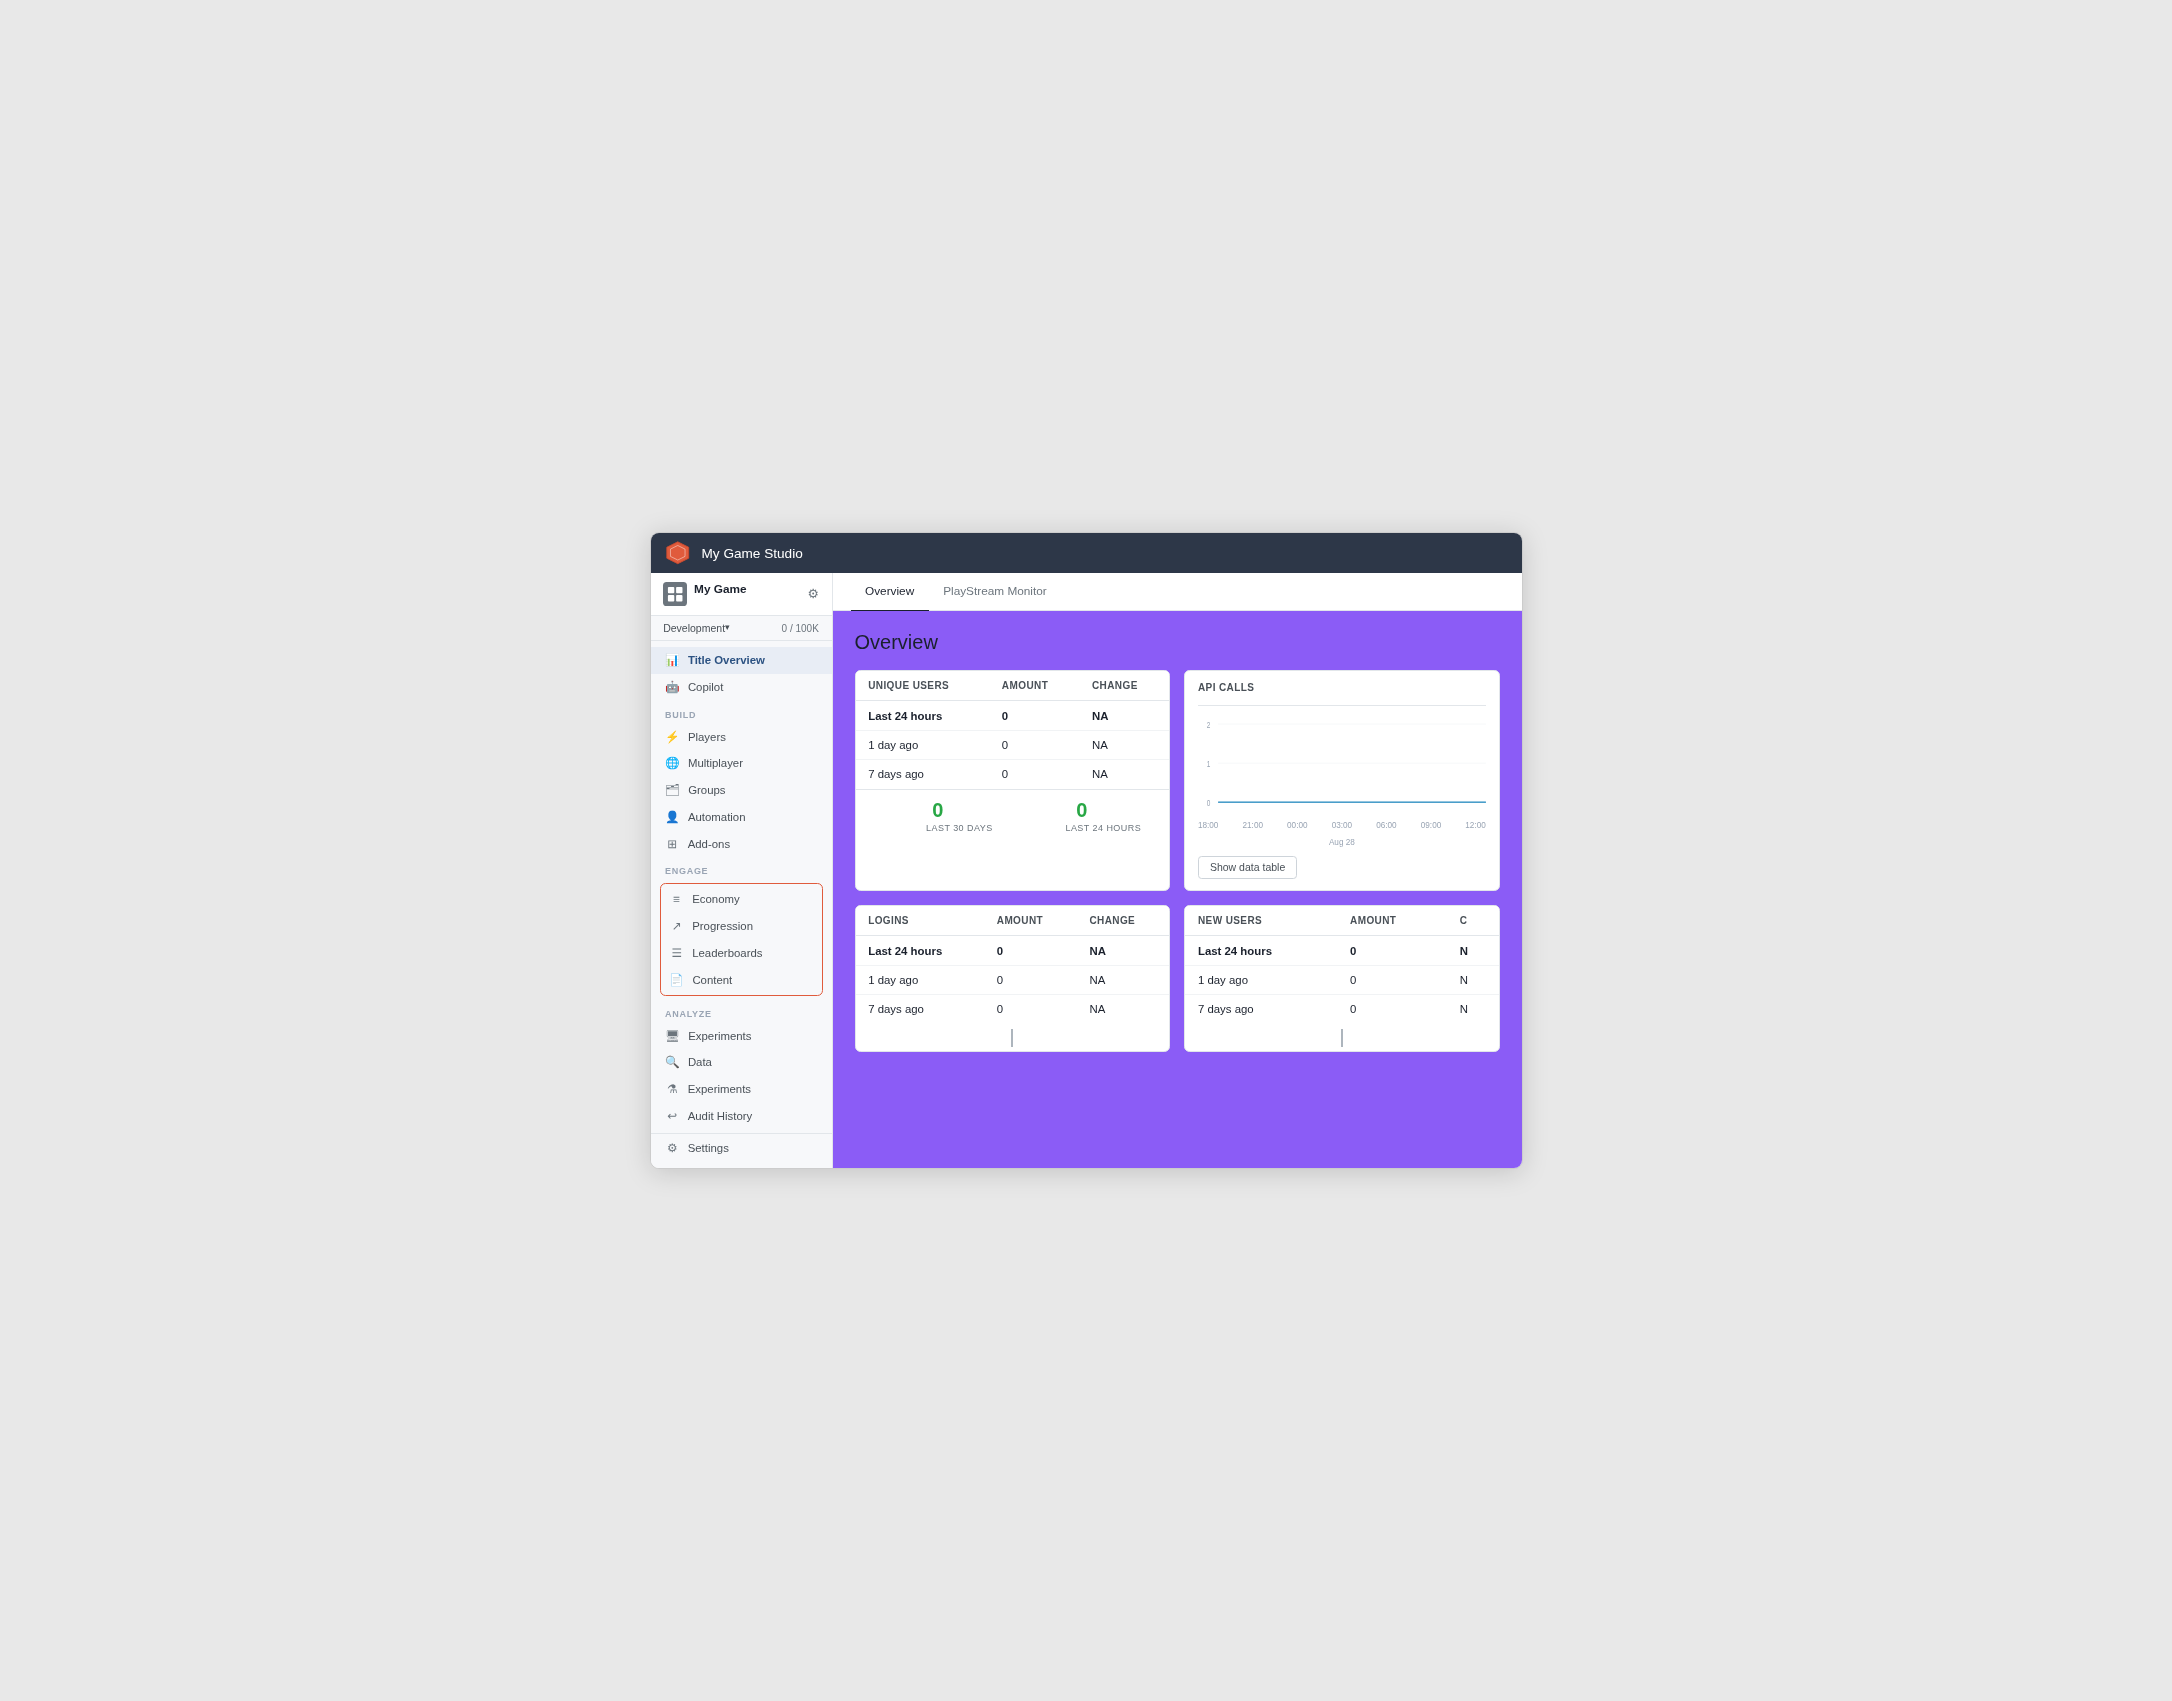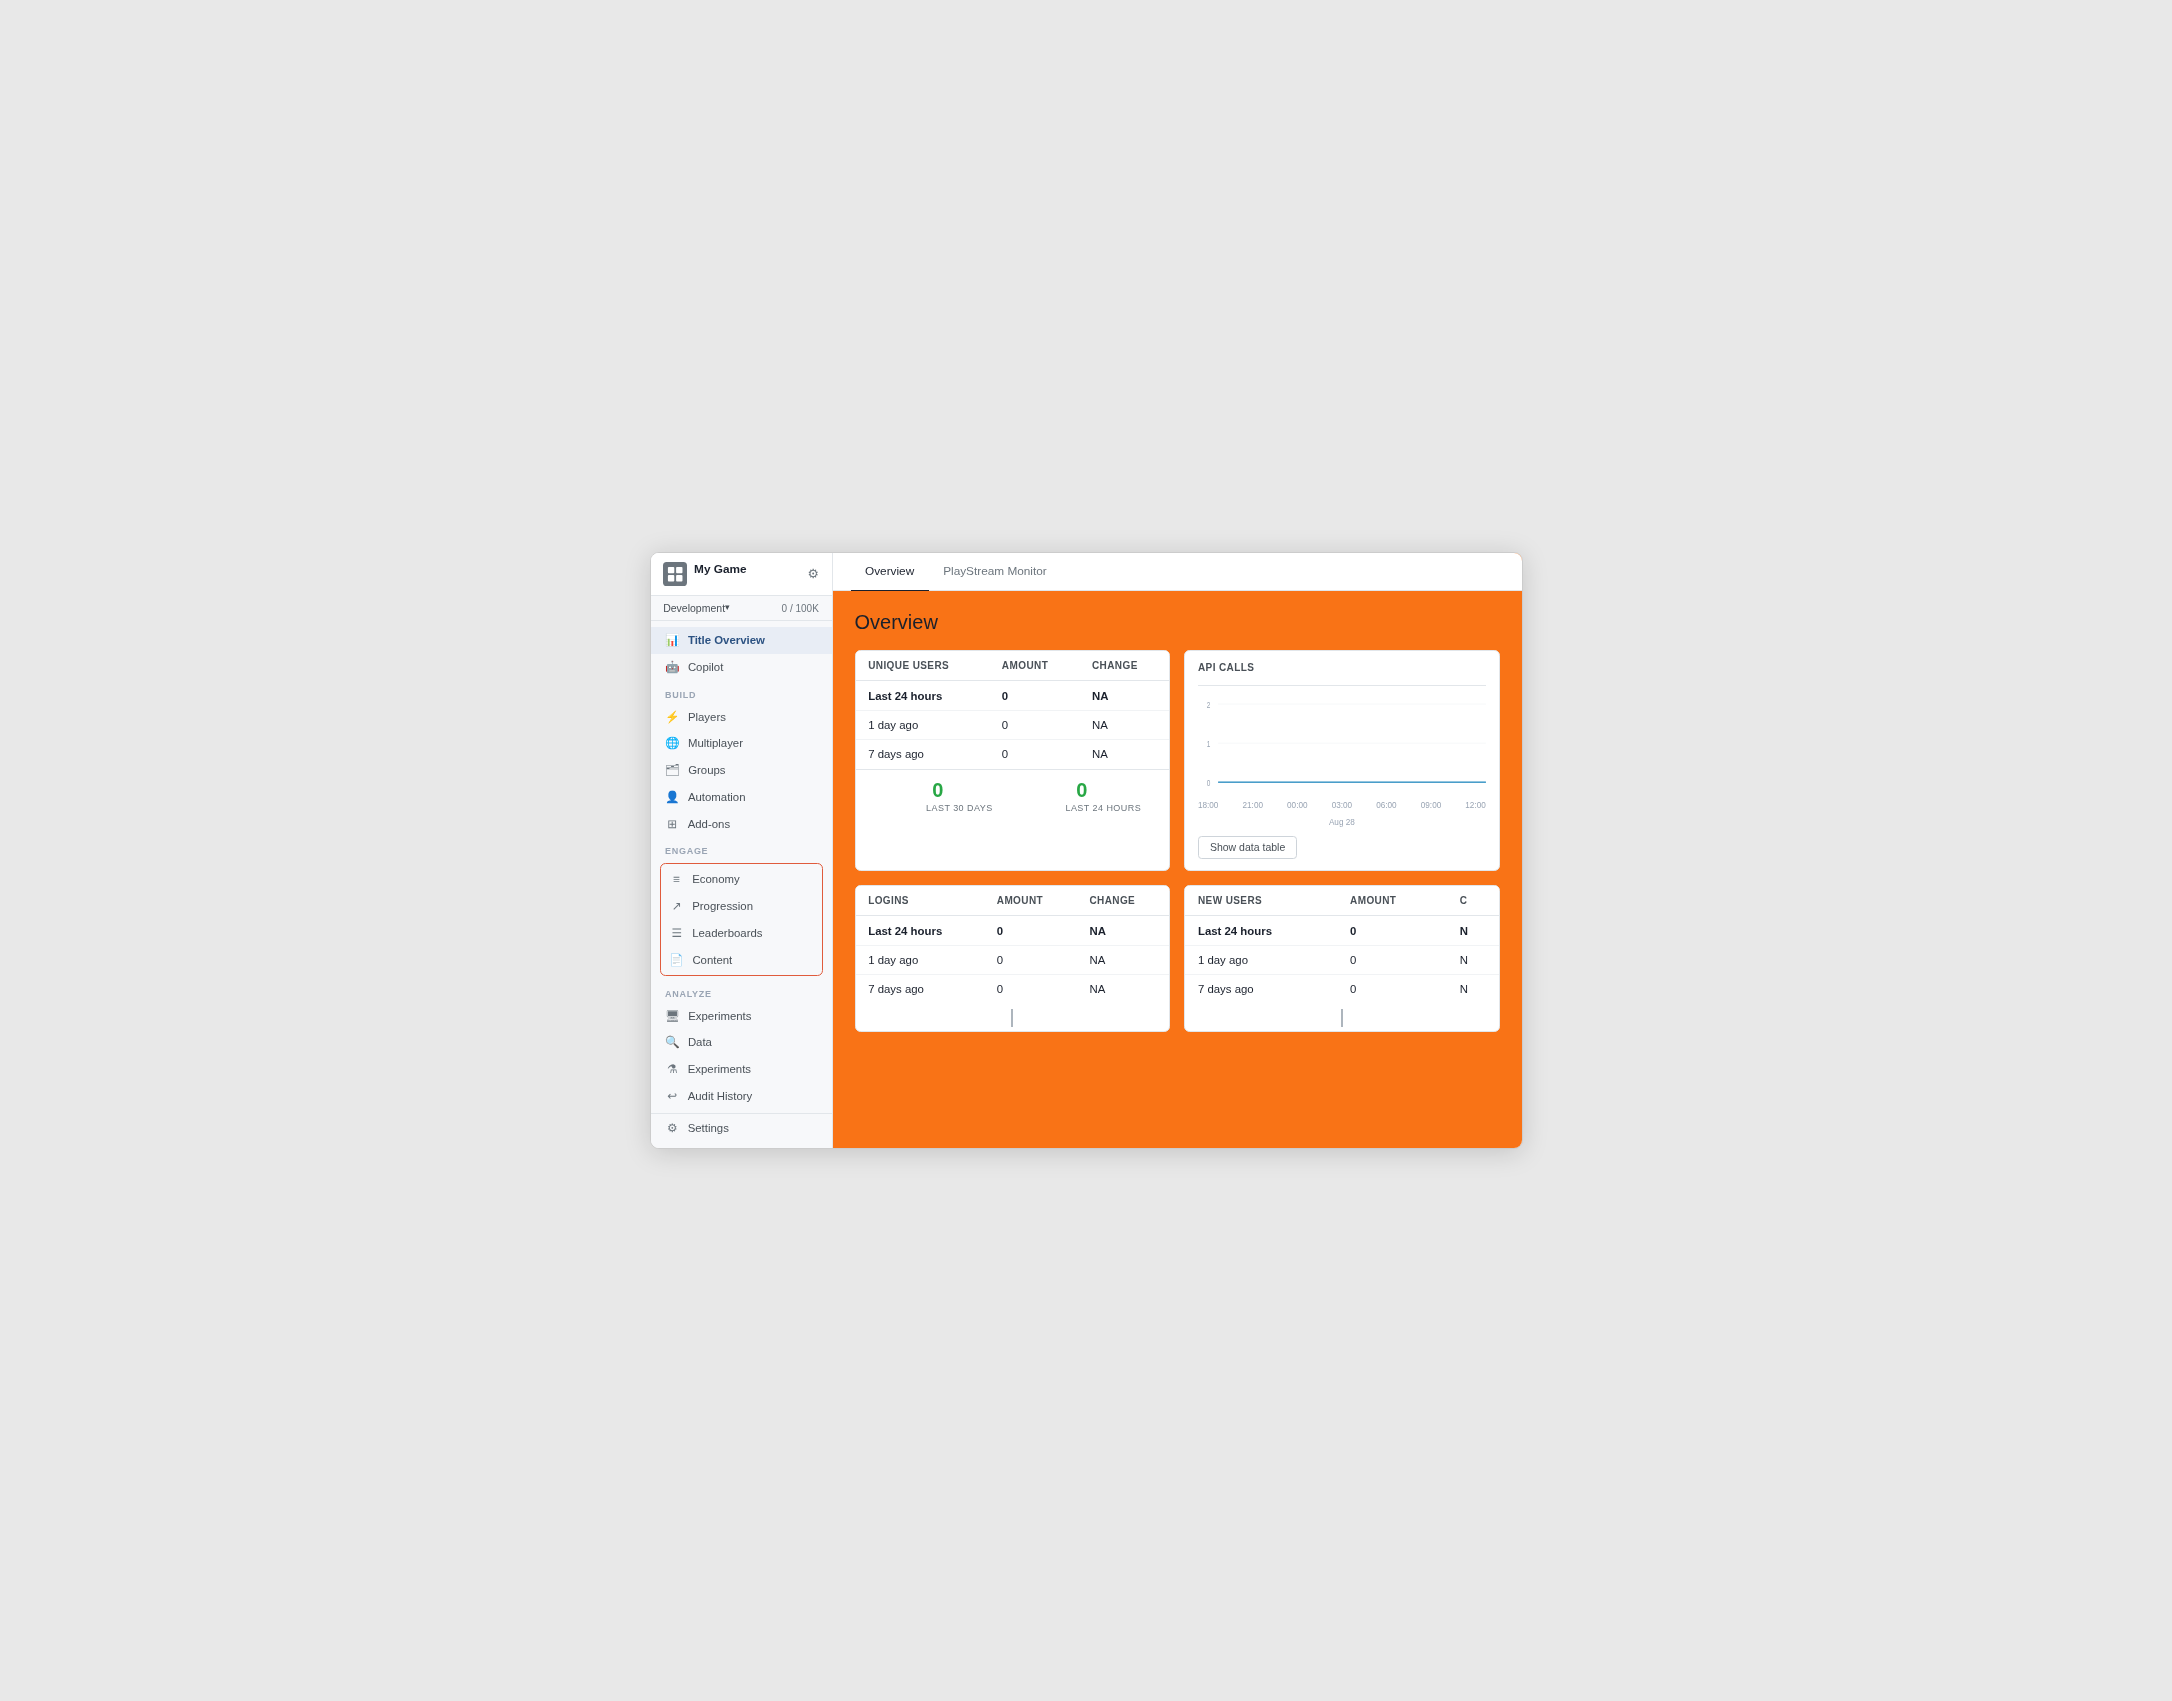--- a/index.html
+++ b/index.html
@@ -132,21 +132,21 @@
     .settings-item {
       padding: 7.3px 14.5px;
       margin-top: 3.6px;
       border-top: 0.9px solid #e2e6ea;
     }
     
     .content-area {
       flex: 1;
       display: flex;
       flex-direction: column;
-      background: #f97316;
+      background: #8b5cf6;
       overflow: hidden;
     }
     
     .tabs-bar {
       background: #fff;
       border-bottom: 0.9px solid #e2e6ea;
       display: flex;
       align-items: center;
       padding: 0 18px;
       height: 38px;
@@ -300,20 +300,27 @@
       width: 1.8px;
       background: #adb5bd;
       margin: 0 0.9px;
     }
   </style>
 </head>
 <body>
 
 <div class="app-window">
 
+  <div class="title-bar">
+    <svg class="title-bar-logo" viewBox="0 0 28 28" fill="none">
+      <polygon points="14,2 26,8 26,20 14,26 2,20 2,8" fill="#e05b3c" stroke="#c94a2e" stroke-width="1"></polygon>
+      <polygon points="14,6 22,10 22,18 14,22 6,18 6,10" fill="none" stroke="rgba(255,255,255,0.5)" stroke-width="1"></polygon>
+    </svg>
+    <span class="title-bar-title">My Game Studio</span>
+  </div>
 
   <div class="main-layout">
 
     <div class="sidebar">
 
       <div class="sidebar-game-header">
         <div class="sidebar-game-info">
           <div class="game-icon">
             <svg viewBox="0 0 18 18" fill="white">
                 <rect x="1" y="1" width="7" height="7" rx="1"></rect>

